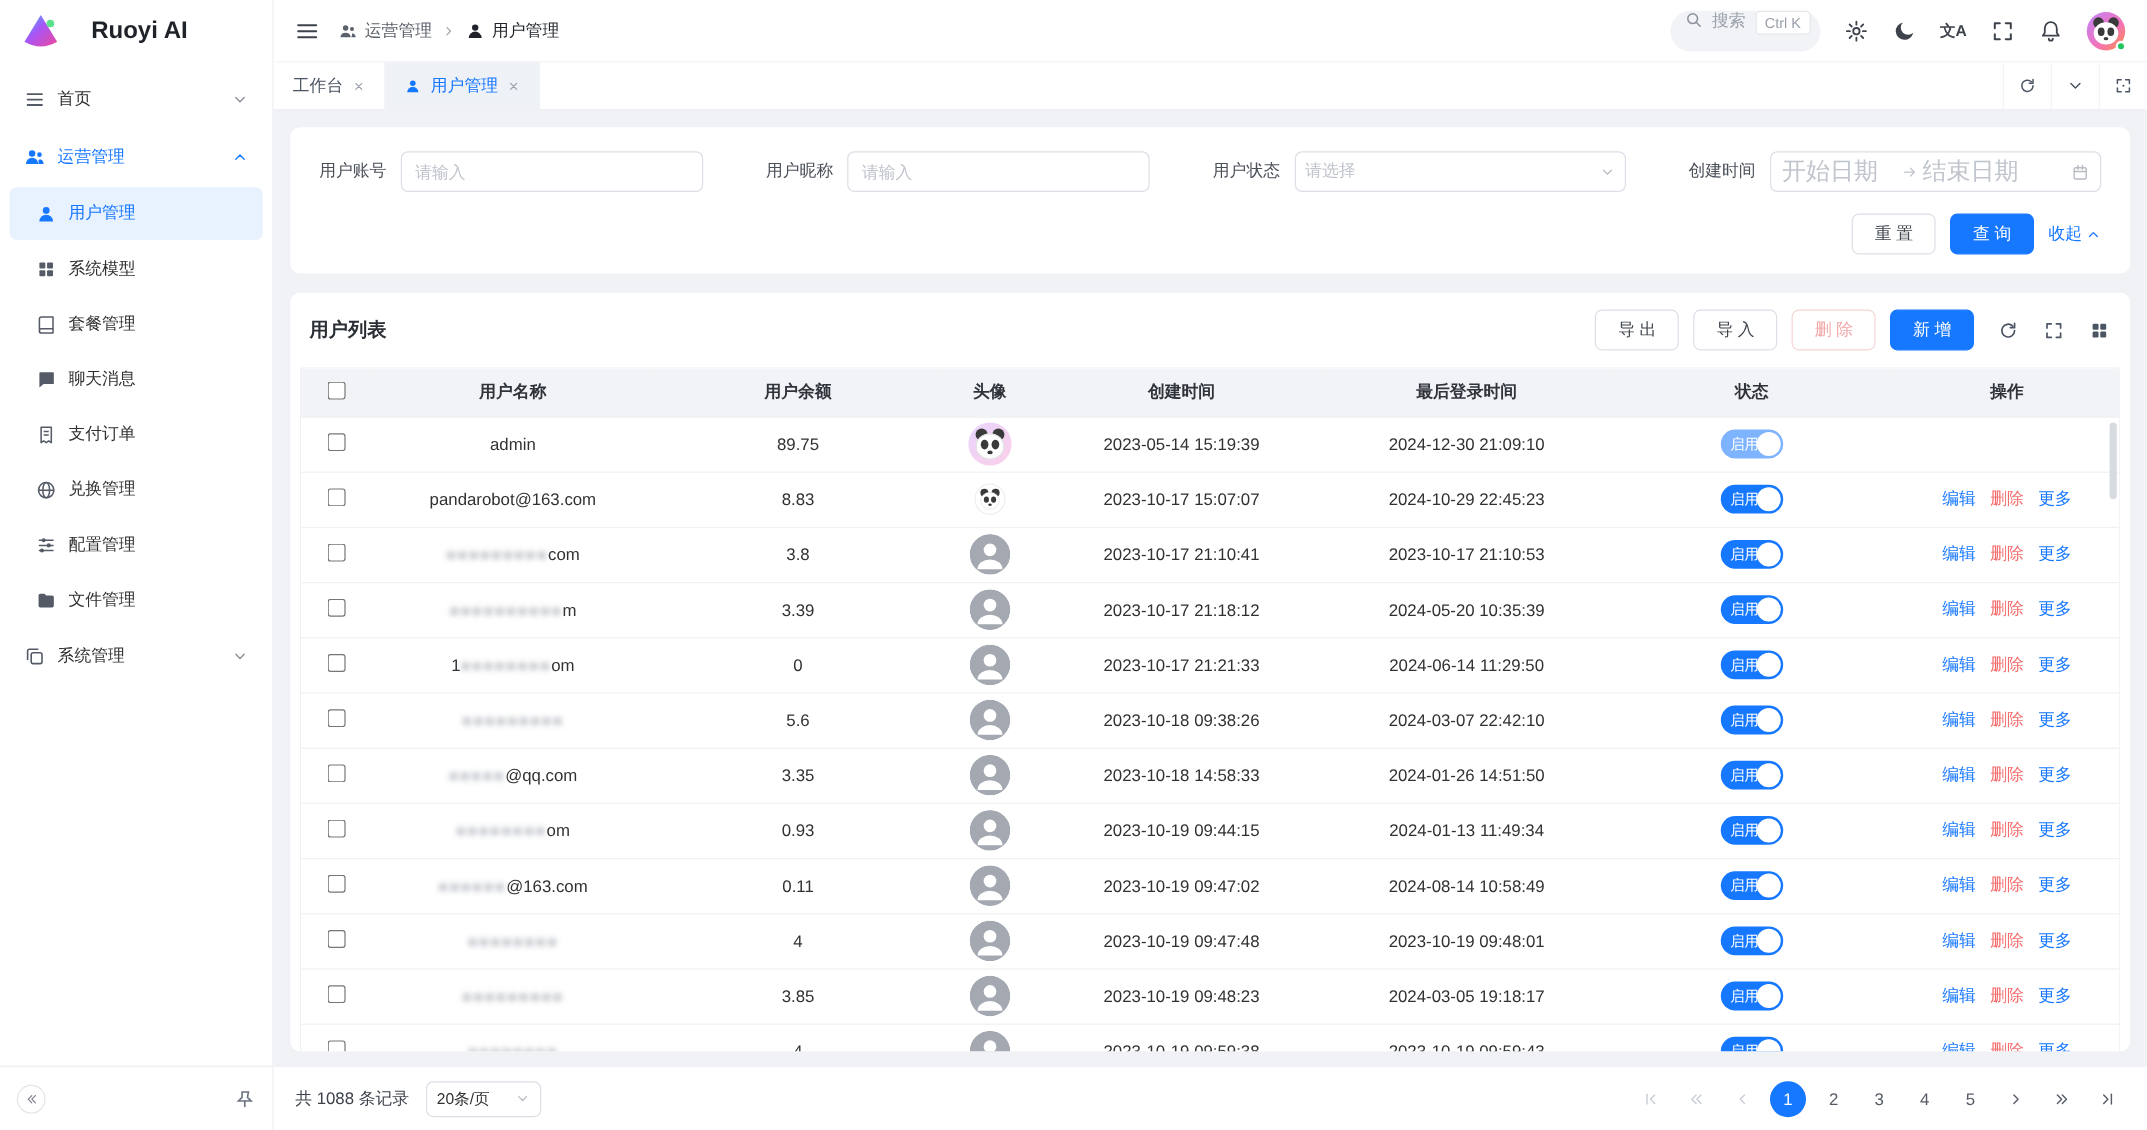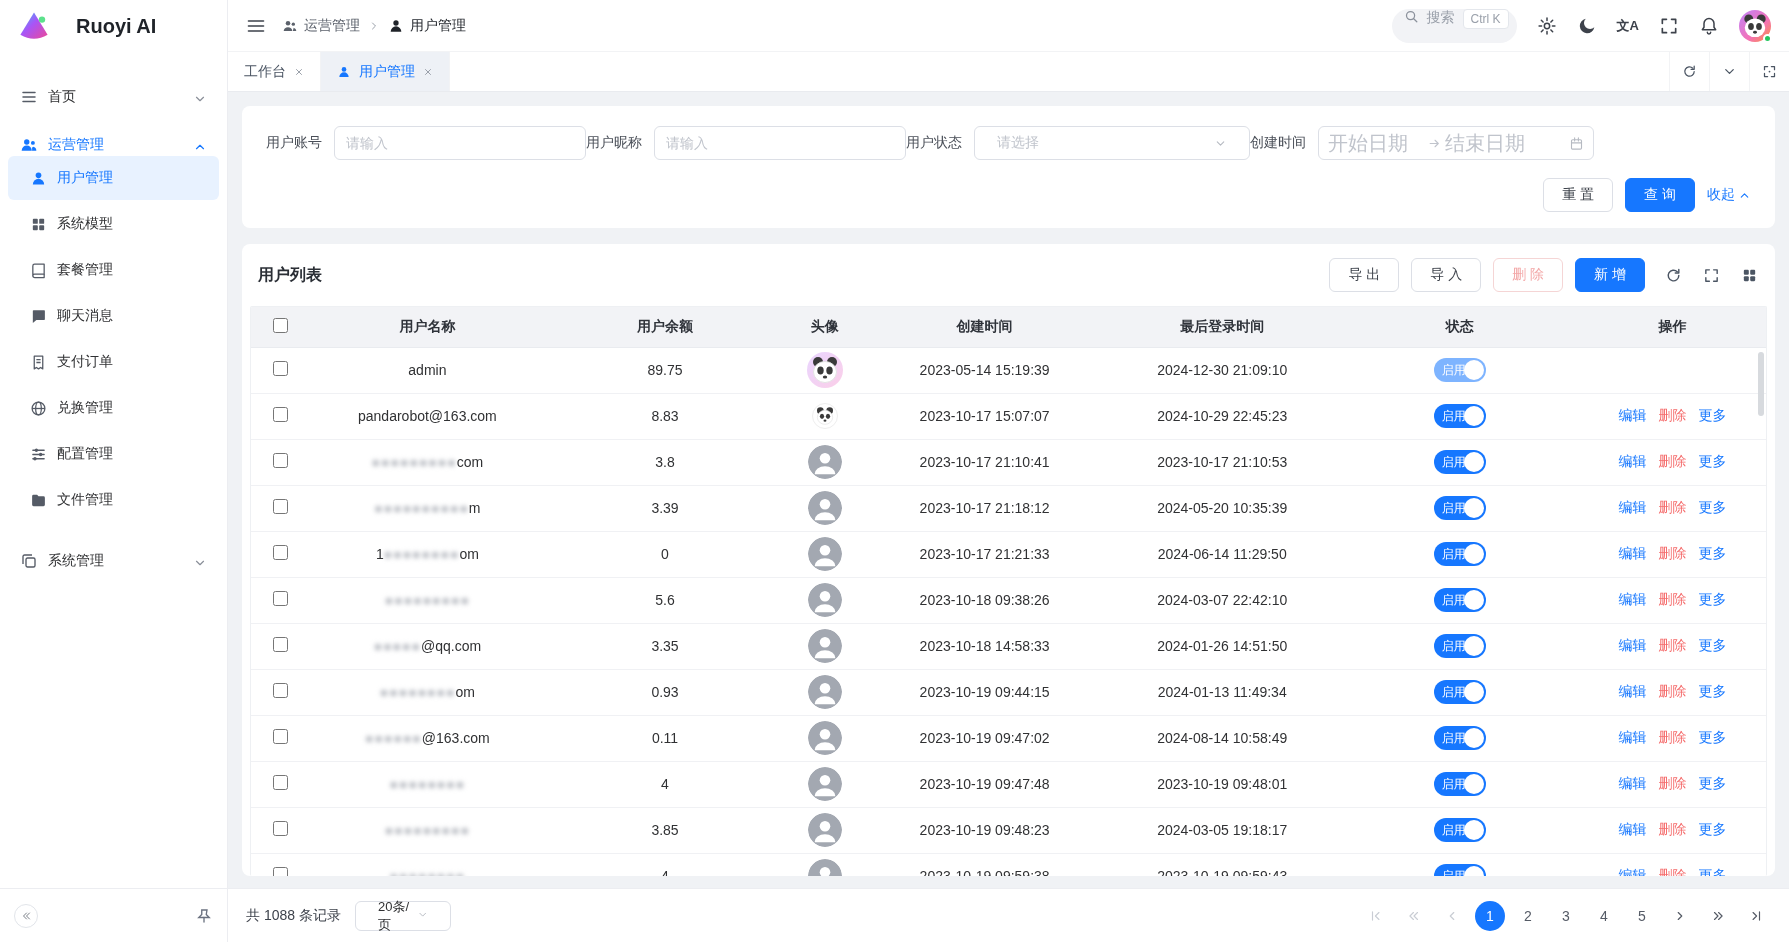--- a/index.html
+++ b/index.html
@@ -6,21 +6,21 @@
   html,body{width:1789px;height:942px;overflow:hidden}
   body{font-family:"Liberation Sans","DejaVu Sans",sans-serif;font-size:14px;color:#303133;background:var(--page-bg,#f0f2f5)}
   .app{display:flex;width:100%;height:100%}
   svg{display:block}
 
   
   .sidebar{width:228px;background:#fff;border-right:1px solid #ecedf1;display:flex;flex-direction:column;flex-shrink:0}
   .logo-row{height:52px;display:flex;align-items:center;gap:26px;padding:0 18px;cursor:pointer}
   .logo-text{font-size:20px;font-weight:bold;color:#1f2329}
   .side-nav{flex:1;padding:6px 0;overflow:hidden}
-  .side-section{height:46px;display:flex;align-items:flex-end;padding:0 12px;margin:2px 8px;border-radius:6px;cursor:pointer;color:#303133}
+  .side-section{height:46px;display:flex;align-items:center;padding:0 12px;margin:2px 8px;border-radius:6px;cursor:pointer;color:#303133}
   .side-section .s-icon{width:18px;height:18px;margin-right:10px;color:#555b66}
   .side-section .s-chev{margin-left:auto;width:14px;height:14px;color:#8a8f99}
   .side-section.active-parent,.side-section.active-parent .s-icon,.side-section.active-parent .s-chev{color:var(--primary,#1677ff)}
   .sub-item{height:44px;display:flex;align-items:center;padding:0 12px 0 22px;margin:2px 8px;border-radius:6px;cursor:pointer;color:#303133}
   .sub-item .s-icon{width:17px;height:17px;margin-right:10px;color:#555b66;flex-shrink:0}
   .sub-item.active{background:var(--active-bg,#e8f2ff);color:var(--primary,#1677ff)}
   .sub-item.active .s-icon{color:var(--primary,#1677ff)}
   .side-footer{height:54px;border-top:1px solid #ecedf1;display:flex;align-items:center;justify-content:space-between;padding:0 14px}
   .collapse-btn{width:24px;height:24px;border-radius:50%;border:1px solid #e2e5ea;background:#fff;color:#7a7f87;display:flex;align-items:center;justify-content:center;cursor:pointer}
   .pin-btn{width:18px;height:18px;color:#6b7280;cursor:pointer}
@@ -52,26 +52,26 @@
   .tab.active .tab-ic{width:14px;height:14px;color:var(--primary,#1677ff)}
   .tab-actions{display:flex;align-items:center;height:100%}
   .tab-act{width:40px;height:100%;display:flex;align-items:center;justify-content:center;color:#4b5563;cursor:pointer;border-left:1px solid #f2f3f5}
   .tab-act svg{width:15px;height:15px}
 
   .content{flex:1;overflow:hidden}
   .card{background:#fff;border-radius:8px;margin:14px 14px 0}
 
   
   .filter-card{padding:20px 24px 16px}
-  .f-row{display:flex;align-items:center}
+  .f-row{display:flex;justify-content:space-between;align-items:center}
   .f-group{display:flex;align-items:center}
   .f-group>label{color:#4a4f58;margin-right:12px;white-space:nowrap}
   .f-input{width:252px;height:34px;border:1px solid #dcdfe6;border-radius:6px;padding:0 11px;font-size:14px;color:#303133;outline:none;font-family:inherit}
   .f-input::placeholder{color:#c0c4cc}
-  .select{height:34px;border:1px solid #dcdfe6;border-radius:6px;display:flex;align-items:center;justify-content:space-between;padding:0 22px;cursor:pointer;background:#fff}
+  .select{height:34px;border:1px solid #dcdfe6;border-radius:6px;display:flex;align-items:center;justify-content:space-between;padding:0 8px;cursor:pointer;background:#fff}
   .select .ph{color:#c0c4cc}
   .select .chev{width:13px;height:13px;color:#b6bac2}
   .status-sel{width:276px}
   .date-range{width:276px;height:34px;border:1px solid #dcdfe6;border-radius:6px;display:flex;align-items:center;padding:0 9px;gap:4px;background:#fff;cursor:pointer}
   .date-range input{border:none;outline:none;width:96px;font-size:20px;font-family:inherit;color:#303133}
   .date-range input::placeholder{color:#c0c4cc}
   .date-range .arrow{width:13px;height:13px;color:#c0c4cc;flex-shrink:0}
   .date-range .cal{width:15px;height:15px;color:#b6bac2;margin-left:auto;flex-shrink:0}
   .f-actions{margin-top:18px;display:flex;justify-content:flex-end;align-items:center;gap:12px}
   .btn{height:34px;padding:0 18px;border-radius:6px;border:1px solid #dcdfe6;background:#fff;color:#3d424b;font-size:14px;cursor:pointer;font-family:inherit;white-space:nowrap}

